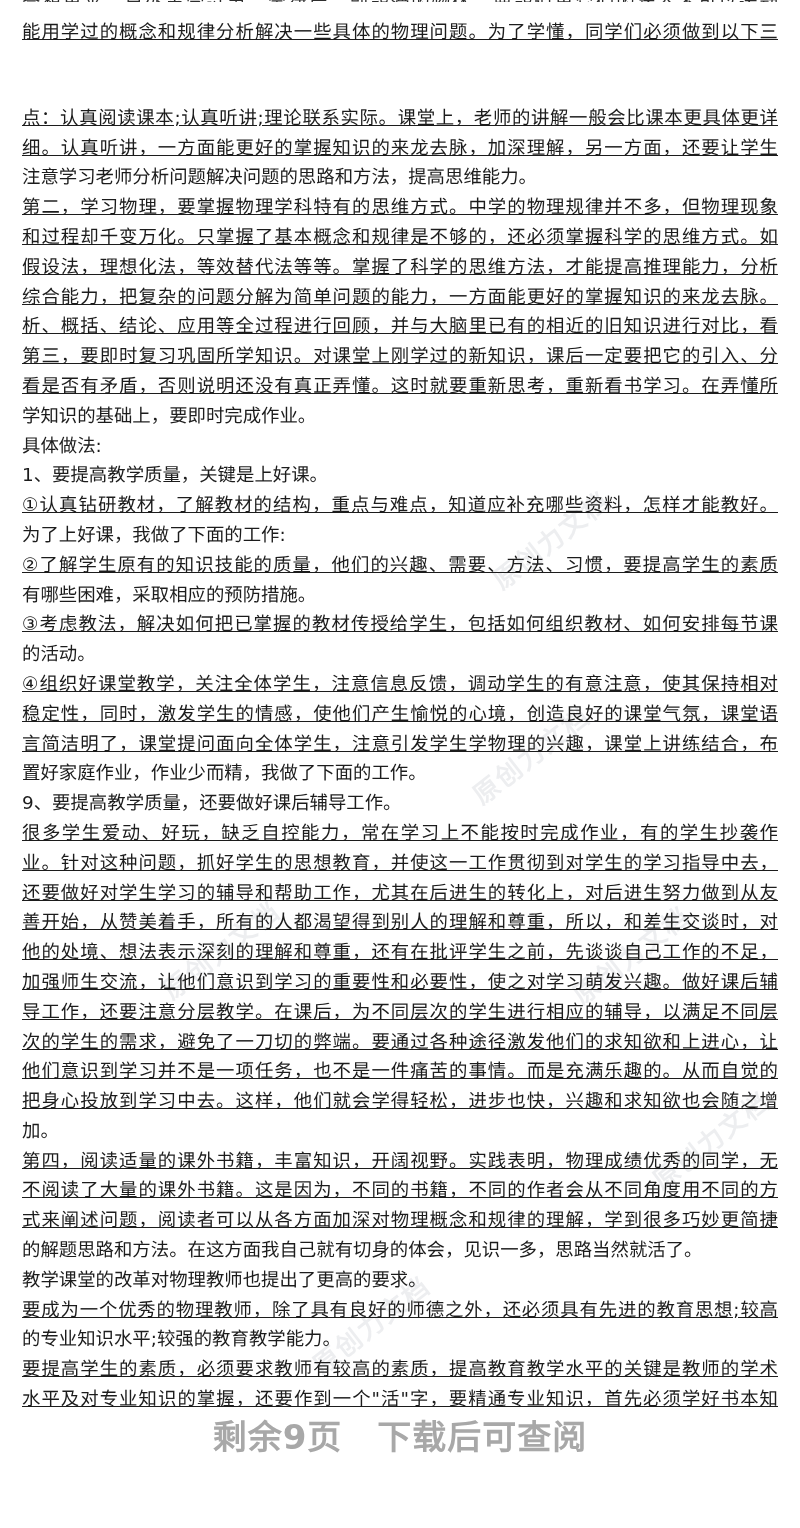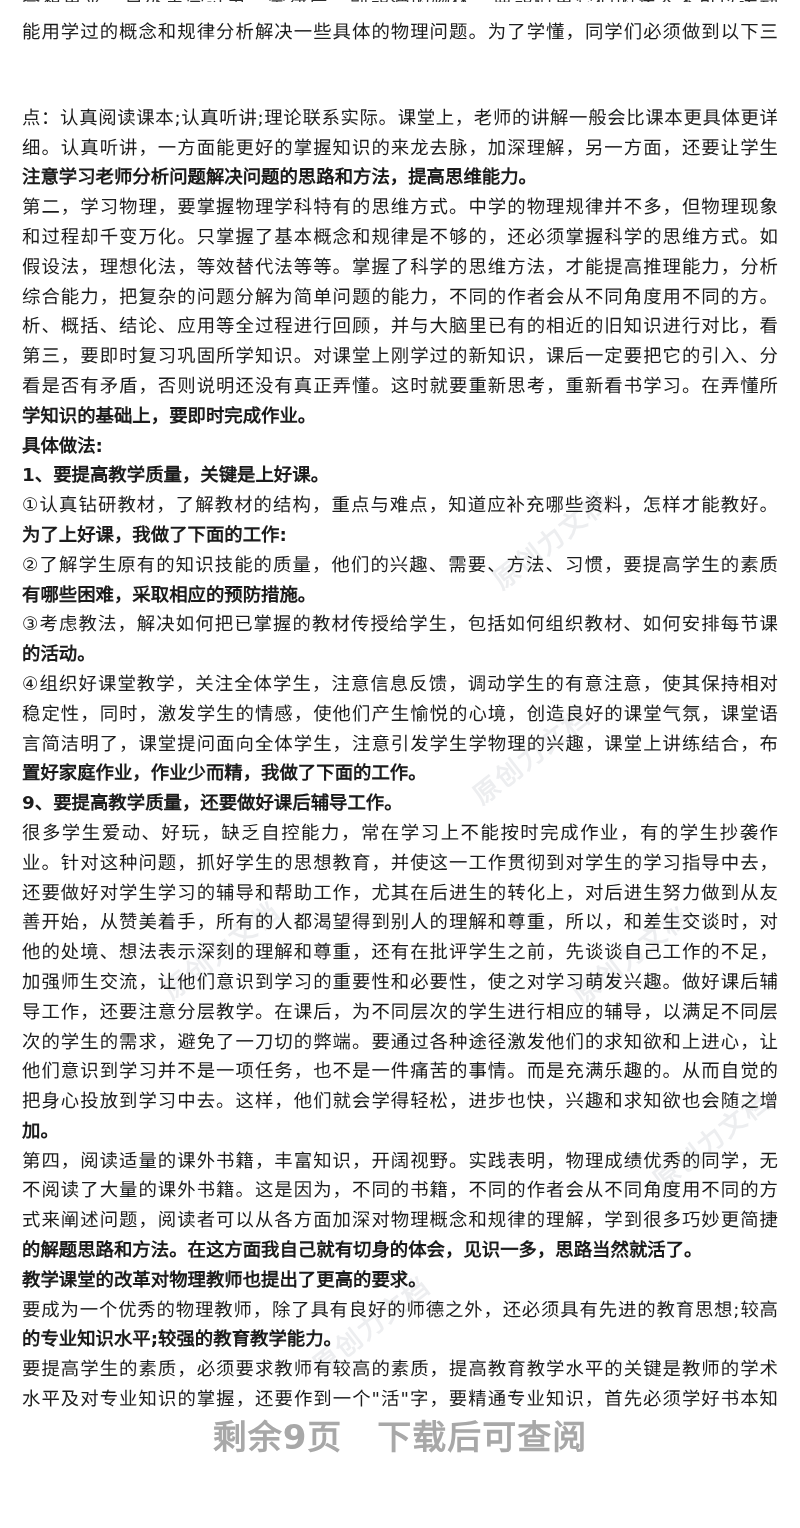--- a/index.html
+++ b/index.html
@@ -74,28 +74,28 @@
     text-align: justify;
     text-align-last: justify;
     display: block;
   }
   
   .text-line.justify {
     white-space: normal;
     text-align: justify;
     text-align-last: justify;
     word-break: break-all;
+    text-decoration: underline;
   }
   
   .text-line.ragged {
     white-space: normal;
     text-align: left;
     text-align-last: left;
     word-break: break-all;
-    font-weight: bold;
   }
 
   
   .clipped-line {
     position: absolute;
     left: 22px;
     top: -11px;
     width: 756px;
     height: 13px;
     overflow: hidden;
@@ -149,21 +149,21 @@
 
   <div class="doc-body" id="doc-body" style="top: 17px;">
       <div class="text-line justify">能用学过的概念和规律分析解决一些具体的物理问题。为了学懂，同学们必须做到以下三</div>
       <div class="block-gap-large"></div>
       <div class="text-line justify">点：认真阅读课本;认真听讲;理论联系实际。课堂上，老师的讲解一般会比课本更具体更详</div>
       <div class="text-line justify">细。认真听讲，一方面能更好的掌握知识的来龙去脉，加深理解，另一方面，还要让学生</div>
       <div class="text-line ragged">注意学习老师分析问题解决问题的思路和方法，提高思维能力。</div>
       <div class="text-line justify">第二，学习物理，要掌握物理学科特有的思维方式。中学的物理规律并不多，但物理现象</div>
       <div class="text-line justify">和过程却千变万化。只掌握了基本概念和规律是不够的，还必须掌握科学的思维方式。如</div>
       <div class="text-line justify">假设法，理想化法，等效替代法等等。掌握了科学的思维方法，才能提高推理能力，分析</div>
-      <div class="text-line justify">综合能力，把复杂的问题分解为简单问题的能力，不同的作者会从不同角度用不同的方。</div>
+      <div class="text-line justify">综合能力，把复杂的问题分解为简单问题的能力，一方面能更好的掌握知识的来龙去脉。</div>
       <div class="text-line justify">析、概括、结论、应用等全过程进行回顾，并与大脑里已有的相近的旧知识进行对比，看</div>
       <div class="text-line justify">第三，要即时复习巩固所学知识。对课堂上刚学过的新知识，课后一定要把它的引入、分</div>
       <div class="text-line justify">看是否有矛盾，否则说明还没有真正弄懂。这时就要重新思考，重新看书学习。在弄懂所</div>
       <div class="text-line ragged">学知识的基础上，要即时完成作业。</div>
       <div class="text-line ragged">具体做法:</div>
       <div class="text-line ragged">1、要提高教学质量，关键是上好课。</div>
       <div class="text-line justify">①认真钻研教材，了解教材的结构，重点与难点，知道应补充哪些资料，怎样才能教好。</div>
       <div class="text-line ragged">为了上好课，我做了下面的工作:</div>
       <div class="text-line justify">②了解学生原有的知识技能的质量，他们的兴趣、需要、方法、习惯，要提高学生的素质</div>
       <div class="text-line ragged">有哪些困难，采取相应的预防措施。</div>

